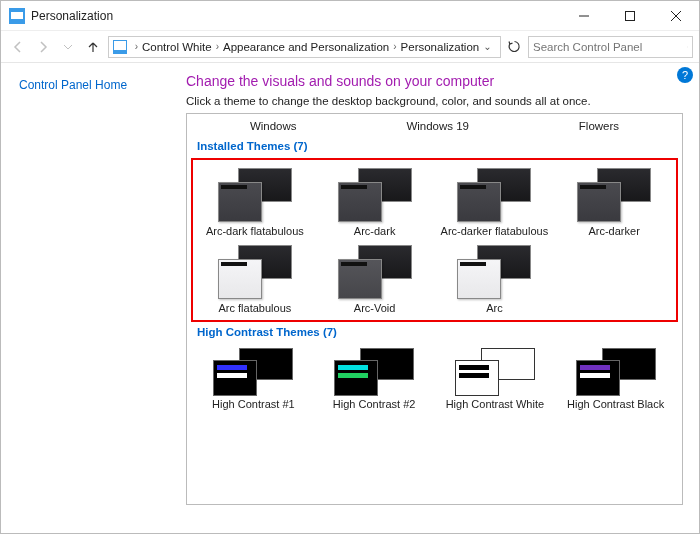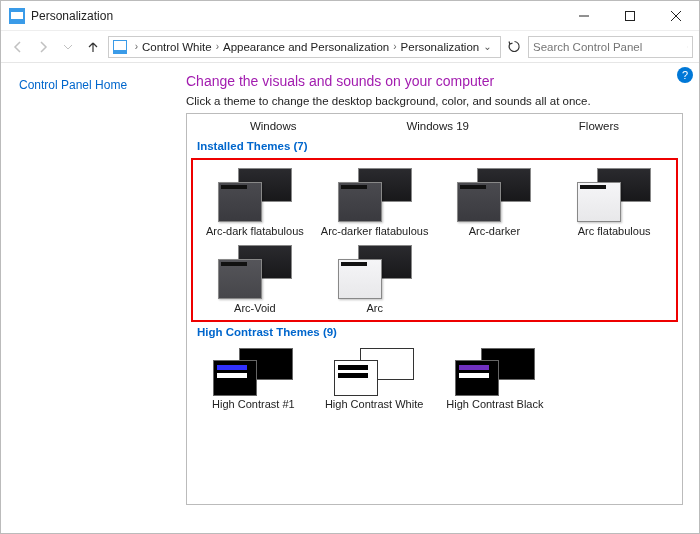--- a/index.html
+++ b/index.html
@@ -178,20 +178,29 @@
               </div>
               <div class="theme-name">Arc-dark flatabulous</div>
             </div>
             <div class="theme-cell">
               <div class="theme-thumb dark">
                 <div class="back-slab"></div>
                 <div class="front-slab">
                   <div class="win-strip"></div>
                 </div>
               </div>
+              <div class="theme-name">Arc-dark</div>
+            </div>
+            <div class="theme-cell">
+              <div class="theme-thumb dark">
+                <div class="back-slab"></div>
+                <div class="front-slab">
+                  <div class="win-strip"></div>
+                </div>
+              </div>
               <div class="theme-name">Arc-darker flatabulous</div>
             </div>
             <div class="theme-cell">
               <div class="theme-thumb dark">
                 <div class="back-slab"></div>
                 <div class="front-slab">
                   <div class="win-strip"></div>
                 </div>
               </div>
               <div class="theme-name">Arc-darker</div>
@@ -219,33 +228,43 @@
                 <div class="back-slab"></div>
                 <div class="front-slab">
                   <div class="win-strip"></div>
                 </div>
               </div>
               <div class="theme-name">Arc</div>
             </div>
           </div>
       </div>
 
-      <span class="section-label">High Contrast Themes (9)</span>
+      <span class="section-label">High Contrast Themes (7)</span>
       <div class="hc-grid" id="hc-grid">
           <div class="hc-cell">
             <div class="hc-thumb">
               <div class="hc-back"></div>
               <div class="hc-front">
                 <div class="hc-bar1" style="background:#3030ff"></div>
                 <div class="hc-bar2" style="background:#ffffff"></div>
               </div>
             </div>
             <div class="hc-name">High Contrast #1</div>
           </div>
           <div class="hc-cell">
+            <div class="hc-thumb">
+              <div class="hc-back"></div>
+              <div class="hc-front">
+                <div class="hc-bar1" style="background:#00e0e0"></div>
+                <div class="hc-bar2" style="background:#20d060"></div>
+              </div>
+            </div>
+            <div class="hc-name">High Contrast #2</div>
+          </div>
+          <div class="hc-cell">
             <div class="hc-thumb hc-white">
               <div class="hc-back"></div>
               <div class="hc-front">
                 <div class="hc-bar1" style="background:#000000"></div>
                 <div class="hc-bar2" style="background:#000000"></div>
               </div>
             </div>
             <div class="hc-name">High Contrast White</div>
           </div>
           <div class="hc-cell">

